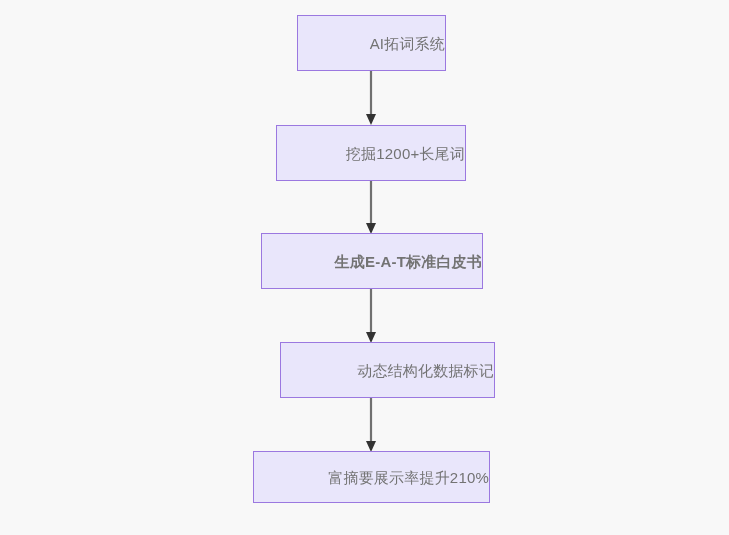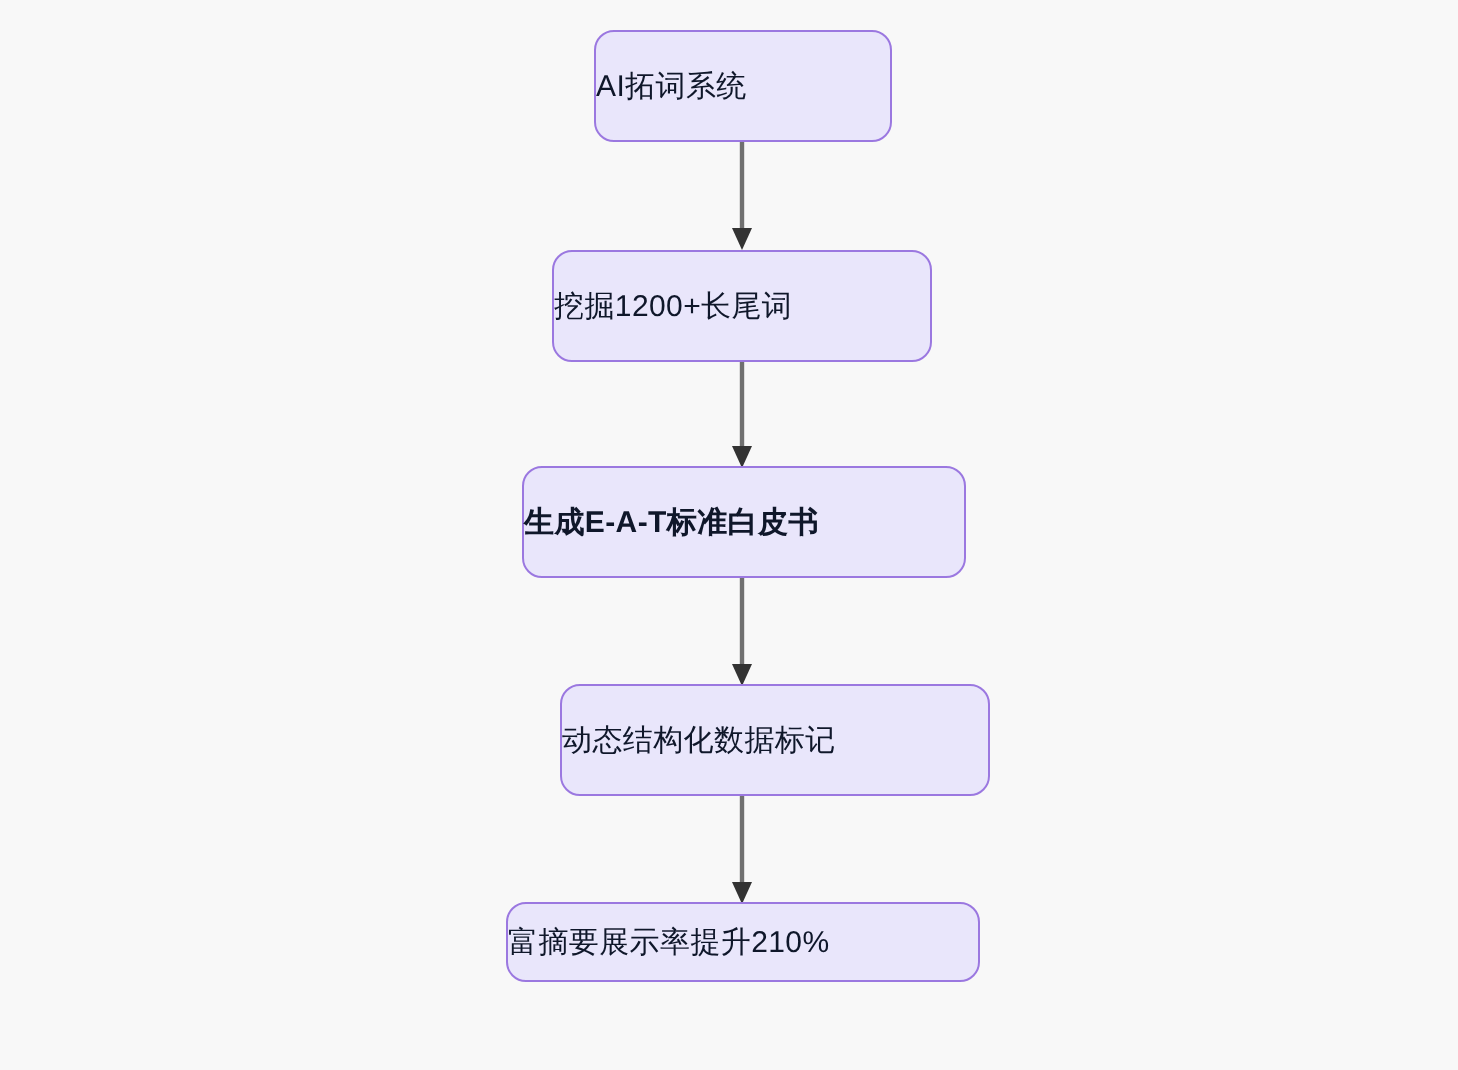--- a/index.html
+++ b/index.html
@@ -16,25 +16,25 @@
   #flowchart {
     position: relative;
     width: 729px;
     height: 535px;
   }
   .node {
     position: absolute;
     box-sizing: border-box;
     background: #e9e6fb;
     border: 1.6px solid #9b78e0;
-    border-radius: 10px;
+    border-radius: 0;
     display: flex;
     align-items: center;
-    justify-content: flex-start;
-    color: #0f172a;
+    justify-content: flex-end;
+    color: #737373;
     font-size: 15px;
     line-height: 1;
     letter-spacing: 0.2px;
     white-space: nowrap;
   }
   .node-label {
     display: block;
   }
   .connector {
     position: absolute;
@@ -87,17 +87,17 @@
     <span class="node-label">动态结构化数据标记</span>
   </div>
 
   <div class="connector" style="left:363px; top:398px; height:54px;">
     <svg width="16" height="54" viewBox="0 0 16 54" aria-hidden="true">
       <line x1="8" y1="0" x2="8" y2="45" stroke="#707070" stroke-width="2.2"></line>
       <polygon points="8,54 3,43 13,43" fill="#333333"></polygon>
     </svg>
   </div>
 
-  <div class="node" style="left:253px; top:451px; width:237px; height:40px;">
+  <div class="node" style="left:253px; top:451px; width:237px; height:52px;">
     <span class="node-label">富摘要展示率提升210%</span>
   </div>
 
 </div>
 
 </body></html>

